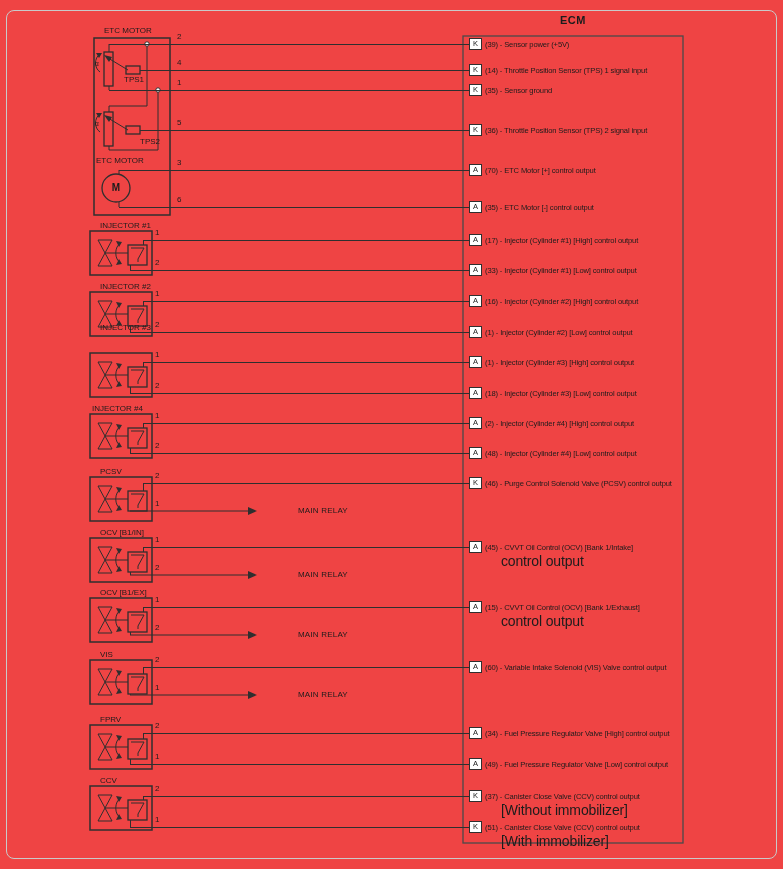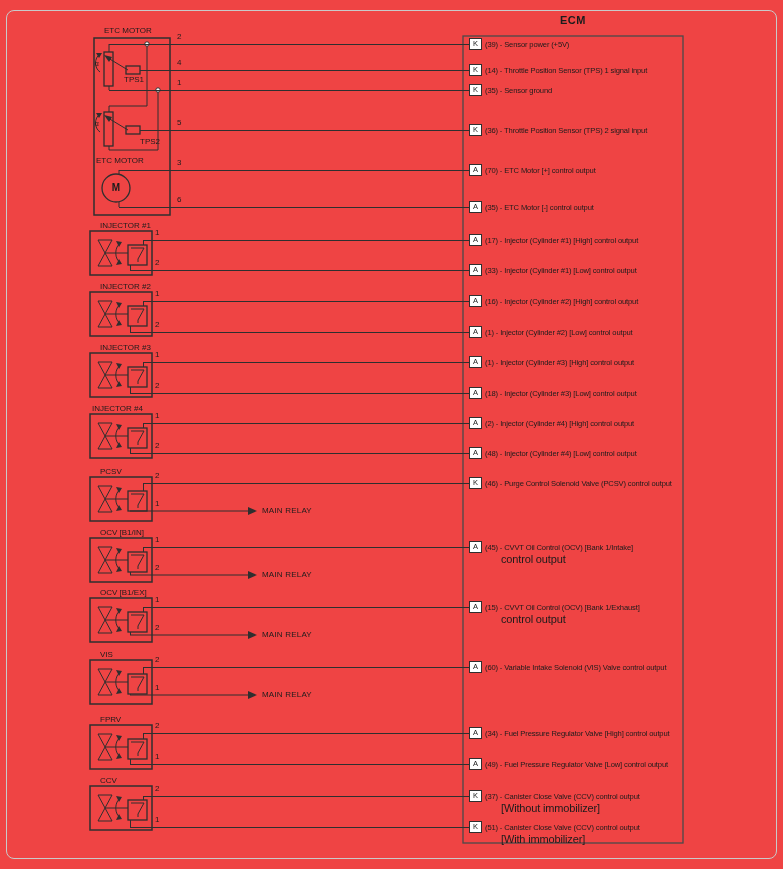--- a/index.html
+++ b/index.html
@@ -22,23 +22,23 @@
   .abs { position:absolute; white-space:nowrap; }
   .clabel { font-size:8px; letter-spacing:0; }
   .pin { font-size:8px; width:12px; }
   .ecm-title { left:463px; top:14px; width:220px; text-align:center;
                font-weight:bold; font-size:11px; letter-spacing:0.5px; }
   .term { position:absolute; left:469px; display:flex; align-items:center;
           gap:3px; white-space:nowrap; height:12px; }
   .pl { display:inline-block; width:11px; height:10px; border:1px solid #2f2f2f;
         font-size:7.5px; line-height:10px; text-align:center; background:#fff; }
   .tl { font-size:7.6px; letter-spacing:-0.15px; }
-  .t2 { position:absolute; left:501px; font-size:11px; letter-spacing:-0.15px;
+  .t2 { position:absolute; left:501px; font-size:14px; letter-spacing:-0.15px;
         white-space:nowrap; }
-  .mr { font-size:8px; letter-spacing:0.2px; }
+  .mr { font-size:8px; letter-spacing:0.2px;margin-left:36px; }
   .alpha { font-size:6.5px; }
   .mglyph { left:108px; width:16px; text-align:center; font-weight:bold;
             font-size:10px; }
 </style>
 </head>
 <body>
 
 <div id="page">
   <div class="pborder"></div>
 
@@ -178,21 +178,21 @@
   <div class="abs mglyph" style="top:182px">M</div>
   <div class="abs pin" style="left:177px;top:32px">2</div>
   <div class="abs pin" style="left:177px;top:58px">4</div>
   <div class="abs pin" style="left:177px;top:78px">1</div>
   <div class="abs pin" style="left:177px;top:118px">5</div>
   <div class="abs pin" style="left:177px;top:158px">3</div>
   <div class="abs pin" style="left:177px;top:195px">6</div>
 
   <div class="abs clabel" style="left:100px;top:221px">INJECTOR #1</div>
   <div class="abs clabel" style="left:100px;top:282px">INJECTOR #2</div>
-  <div class="abs clabel" style="left:100px;top:343px">INJECTOR #3</div>
+  <div class="abs clabel" style="left:100px;top:323px">INJECTOR #3</div>
   <div class="abs clabel" style="left:92px;top:404px">INJECTOR #4</div>
   <div class="abs clabel" style="left:100px;top:467px">PCSV</div>
   <div class="abs clabel" style="left:100px;top:528px">OCV [B1/IN]</div>
   <div class="abs clabel" style="left:100px;top:588px">OCV [B1/EX]</div>
   <div class="abs clabel" style="left:100px;top:650px">VIS</div>
   <div class="abs clabel" style="left:100px;top:715px">FPRV</div>
   <div class="abs clabel" style="left:100px;top:776px">CCV</div>
 
   <div class="abs pin" style="left:155px;top:228px">1</div>
   <div class="abs pin" style="left:155px;top:258px">2</div>

